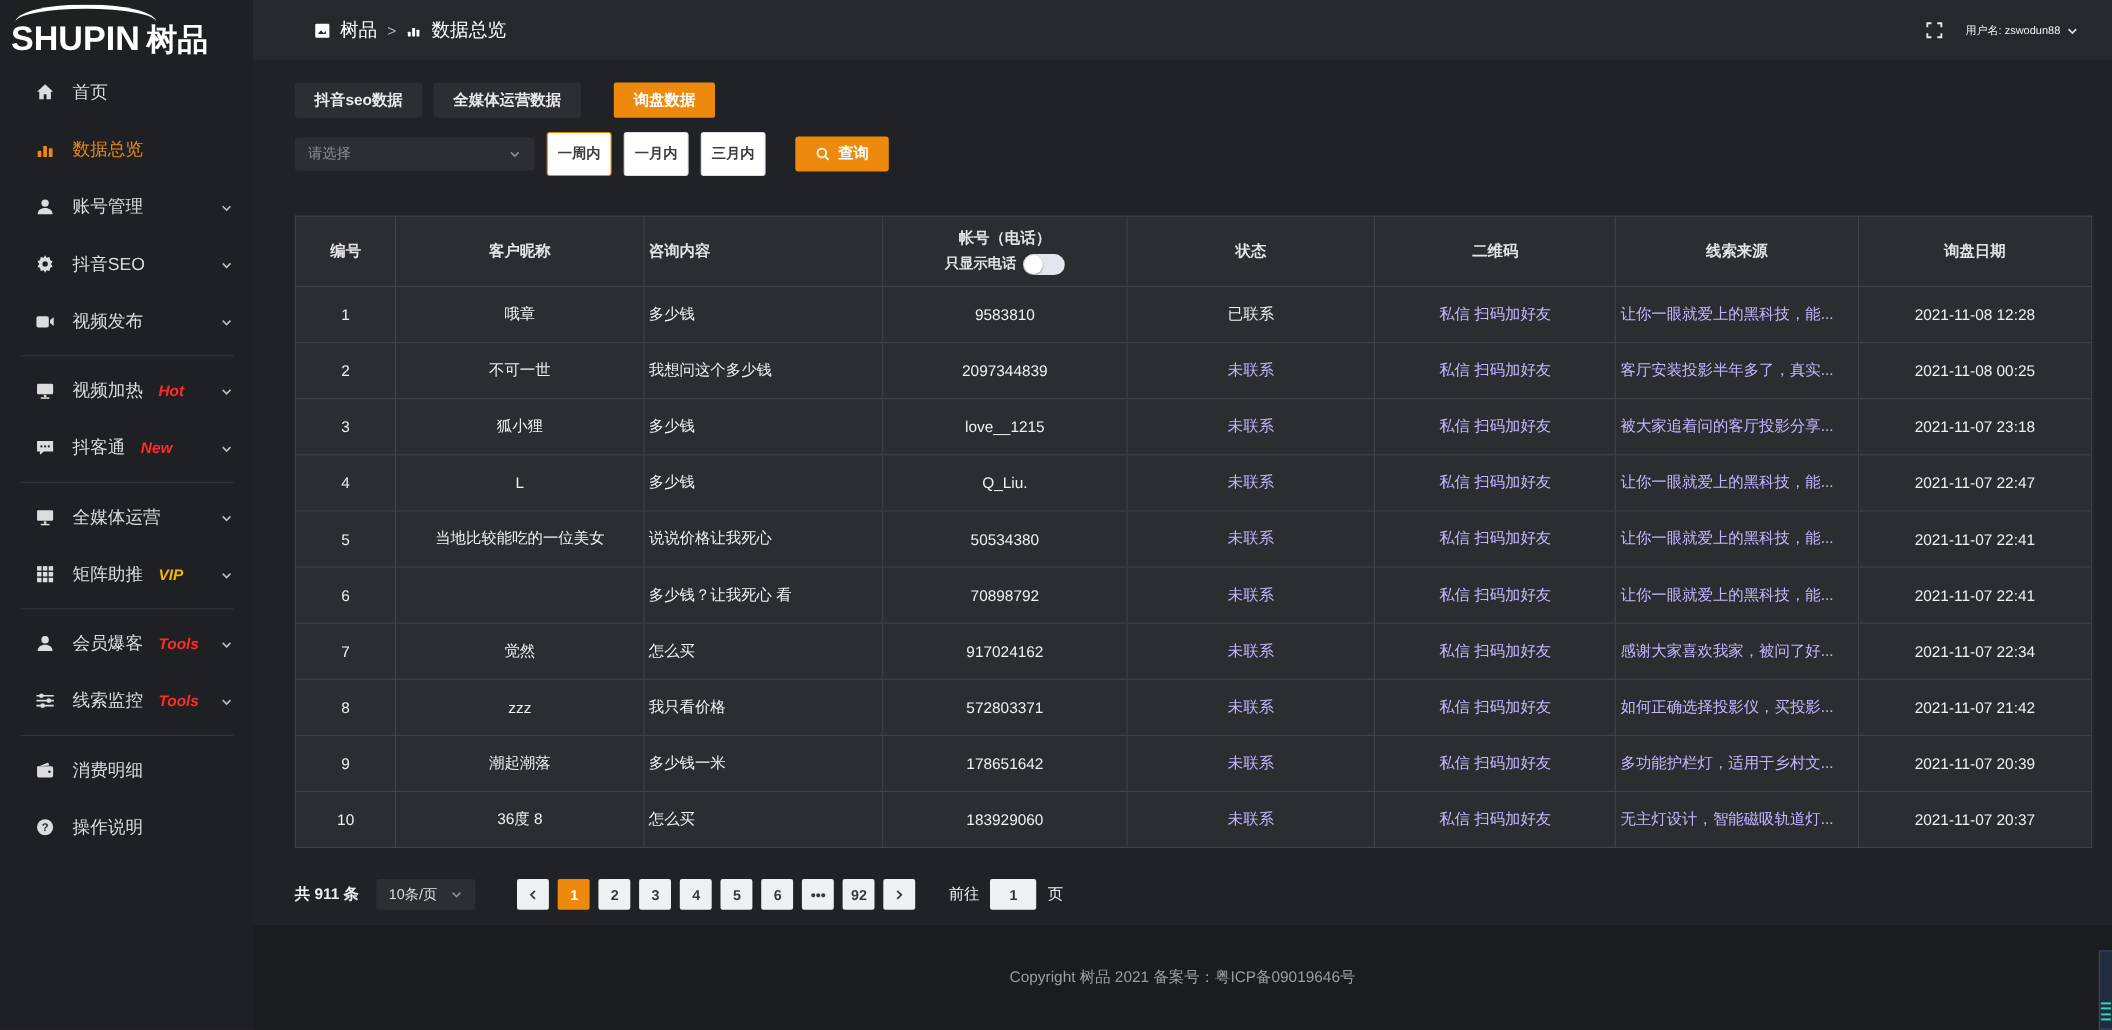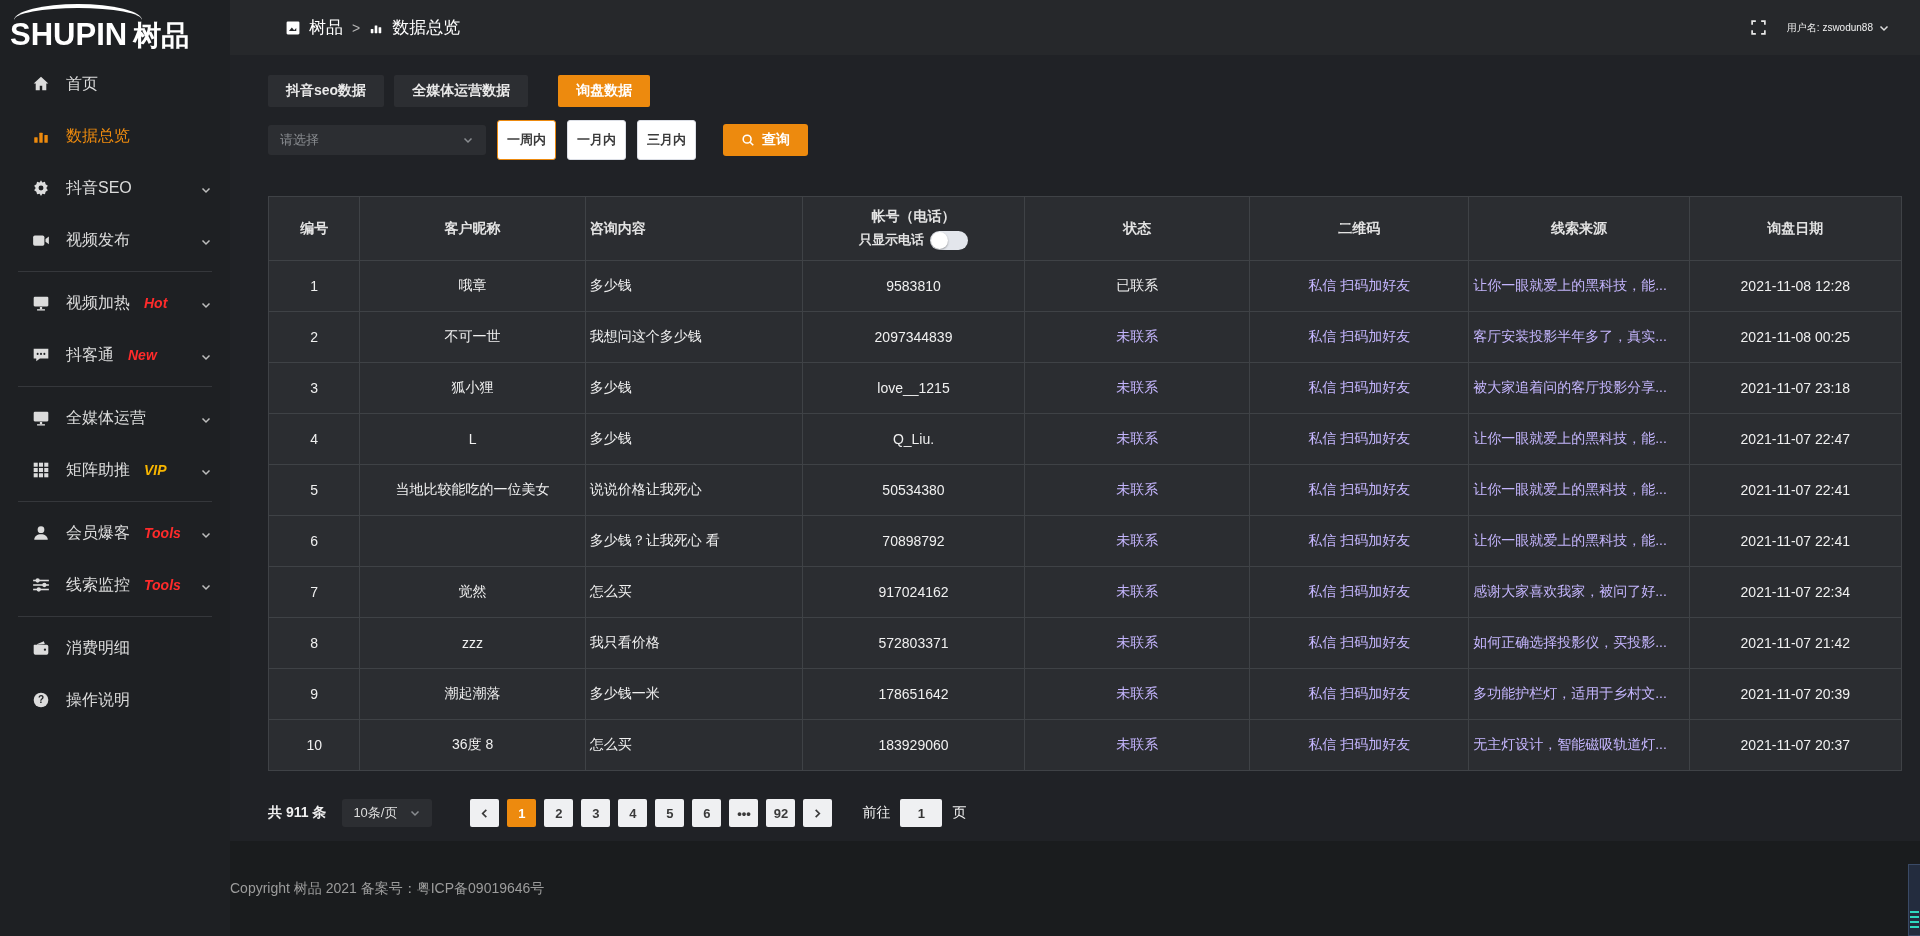--- a/index.html
+++ b/index.html
@@ -71,21 +71,21 @@
   .pagination { display:flex; align-items:center; margin-top:28px; font-size:14px; color:#f0f0f0; }
   .pg-total { margin-right:16px; white-space:nowrap;font-weight:bold; }
   .size-select { background:#2c2e32; height:28px; padding:0 11px; border-radius:3px; display:flex; align-items:center; gap:12px; color:#ddd; font-size:13px; cursor:pointer; margin-right:34px; }
   .page-btn { min-width:29px; height:28px; background:#eff0f2; color:#3a3a3a; border-radius:2px; display:flex; align-items:center; justify-content:center; margin:0 4px; font-size:13px; font-weight:bold; cursor:pointer; padding:0 4px; }
   .page-btn.active { background:#ed8a0e; color:#fff; }
   .pg-arrow svg { width:11px; height:11px; }
   .goto { margin-left:26px; display:flex; align-items:center; gap:10px; }
   .goto-input { width:42px; height:28px; background:#eff0f2; color:#333; display:flex; align-items:center; justify-content:center; border-radius:2px; font-weight:bold; font-size:13px; cursor:text; }
 
   
-  .footer { height:95px; background:#1a1c1e; display:flex; align-items:center; justify-content:flex-start; color:#9c9c9c; font-size:14px; flex-shrink:0; }
+  .footer { height:95px; background:#1a1c1e; display:flex; align-items:center; justify-content:center; color:#9c9c9c; font-size:14px; flex-shrink:0; }
 
   .floating-widget { position:fixed; right:0; bottom:0; width:12px; height:72px; background:#232c3e; border:1px solid #3a4a66; border-right:none; }
   .floating-widget .bars { position:absolute; bottom:4px; left:1px; right:1px; height:20px;
     background:repeating-linear-gradient(to bottom, #2fd9c0 0 2px, transparent 2px 5px); }
 </style>
 </head>
 <body>
 
 <div class="app">
 
@@ -106,20 +106,32 @@
         </div>
         <div class="side-item active">
           <span class="s-icon">
             <svg viewBox="0 0 16 16">
               <rect x="2" y="9" width="3" height="5" rx=".5"></rect>
               <rect x="6.5" y="5" width="3" height="9" rx=".5"></rect>
               <rect x="11" y="7" width="3" height="7" rx=".5"></rect>
             </svg>
           </span>
           <span class="s-label">数据总览</span>
+        </div>
+        <div class="side-item">
+          <span class="s-icon">
+            <svg viewBox="0 0 16 16">
+              <circle cx="8" cy="5" r="3"></circle>
+              <path d="M2 14c0-3.3 2.7-5 6-5s6 1.7 6 5z"></path>
+            </svg>
+          </span>
+          <span class="s-label">账号管理</span>
+          <span class="s-chev"><svg viewBox="0 0 12 12" fill="none" stroke="currentColor" stroke-width="1.5">
+              <path d="M2.5 4.5L6 8l3.5-3.5"></path>
+            </svg></span>
         </div>
         <div class="side-item">
           <span class="s-icon">
             <svg viewBox="0 0 16 16">
               <path d="M8 1l1.2 2 2.3-.6.6 2.3 2 1.2-1.4 2.1 1.4 2.1-2 1.2-.6 2.3-2.3-.6L8 15l-1.2-2-2.3.6-.6-2.3-2-1.2 1.4-2.1L1.9 5.9l2-1.2.6-2.3 2.3.6z"></path>
               <circle cx="8" cy="8" r="2.2" fill="#1e2023"></circle>
             </svg>
           </span>
           <span class="s-label">抖音SEO</span>
           <span class="s-chev"><svg viewBox="0 0 12 12" fill="none" stroke="currentColor" stroke-width="1.5">

